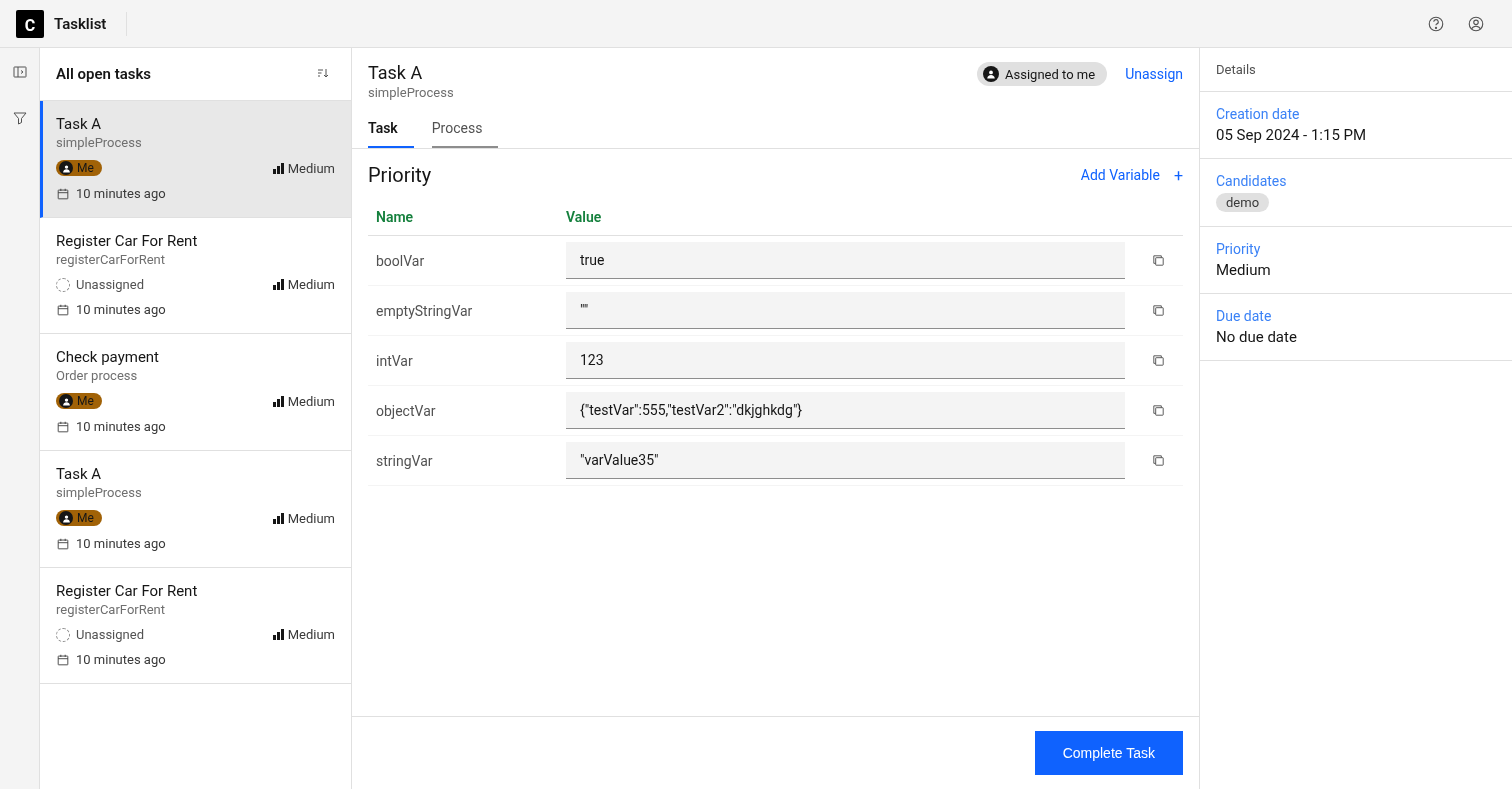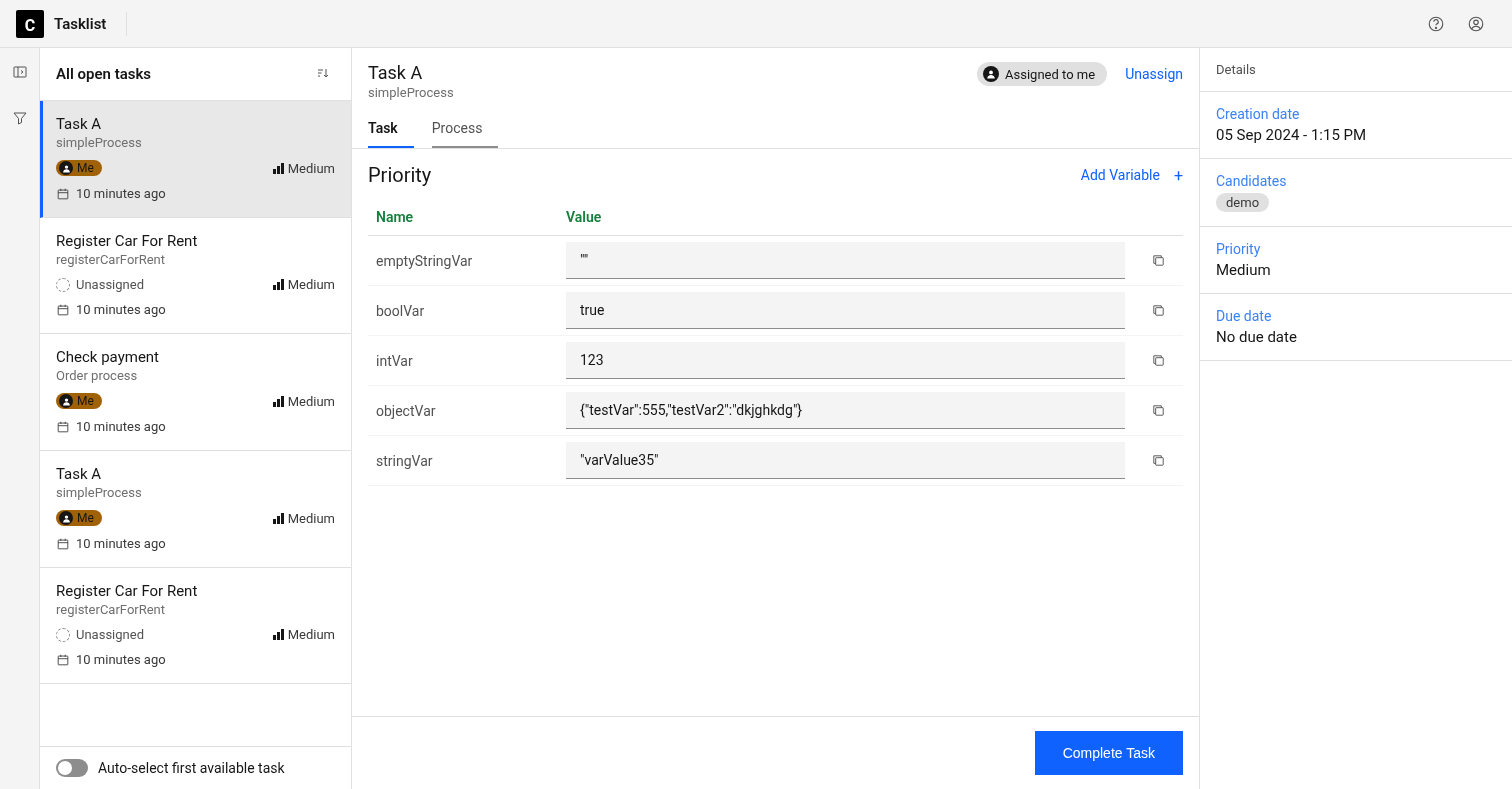--- a/index.html
+++ b/index.html
@@ -319,24 +319,20 @@
                   <line x1="11" y1="4" x2="11" y2="9"></line>
                   <line x1="21" y1="4" x2="21" y2="9"></line>
                 </svg>
               </span>
         <span>10 minutes ago</span>
       </span>
     </div>
         </div>
       </div>
 
-    <div class="list-footer">
-      <div class="toggle"></div>
-      <span>Auto-select first available task</span>
-    </div>
   </div>
 
   <div class="content-col">
     <div class="content-header">
       <div class="left">
         <h2>Task A</h2>
         <div class="sub">simpleProcess</div>
       </div>
       <div class="right">
         <div class="assigned-pill">
@@ -369,37 +365,37 @@
       <table class="var-table">
         <thead>
           <tr>
             <th>Name</th>
             <th>Value</th>
             <th></th>
           </tr>
         </thead>
         <tbody id="var-tbody">
             <tr>
-    <td class="name-cell">emptyStringVar</td>
+    <td class="name-cell">boolVar</td>
     <td>
-      <input class="val-input" value="&quot;&quot;" style="">
+      <input class="val-input" value="true" style="">
     </td>
     <td class="action-cell">
       <span class="copy-btn">
                   <svg width="15" height="15" viewBox="0 0 32 32" fill="none" stroke="#525252" stroke-width="2">
                     <rect x="10" y="10" width="16" height="16" rx="1"></rect>
                     <path d="M22 10V6H6v16h4"></path>
                   </svg>
                 </span>
     </td>
             </tr>
             <tr>
-    <td class="name-cell">boolVar</td>
+    <td class="name-cell">emptyStringVar</td>
     <td>
-      <input class="val-input" value="true" style="">
+      <input class="val-input" value="&quot;&quot;" style="">
     </td>
     <td class="action-cell">
       <span class="copy-btn">
                   <svg width="15" height="15" viewBox="0 0 32 32" fill="none" stroke="#525252" stroke-width="2">
                     <rect x="10" y="10" width="16" height="16" rx="1"></rect>
                     <path d="M22 10V6H6v16h4"></path>
                   </svg>
                 </span>
     </td>
             </tr>

